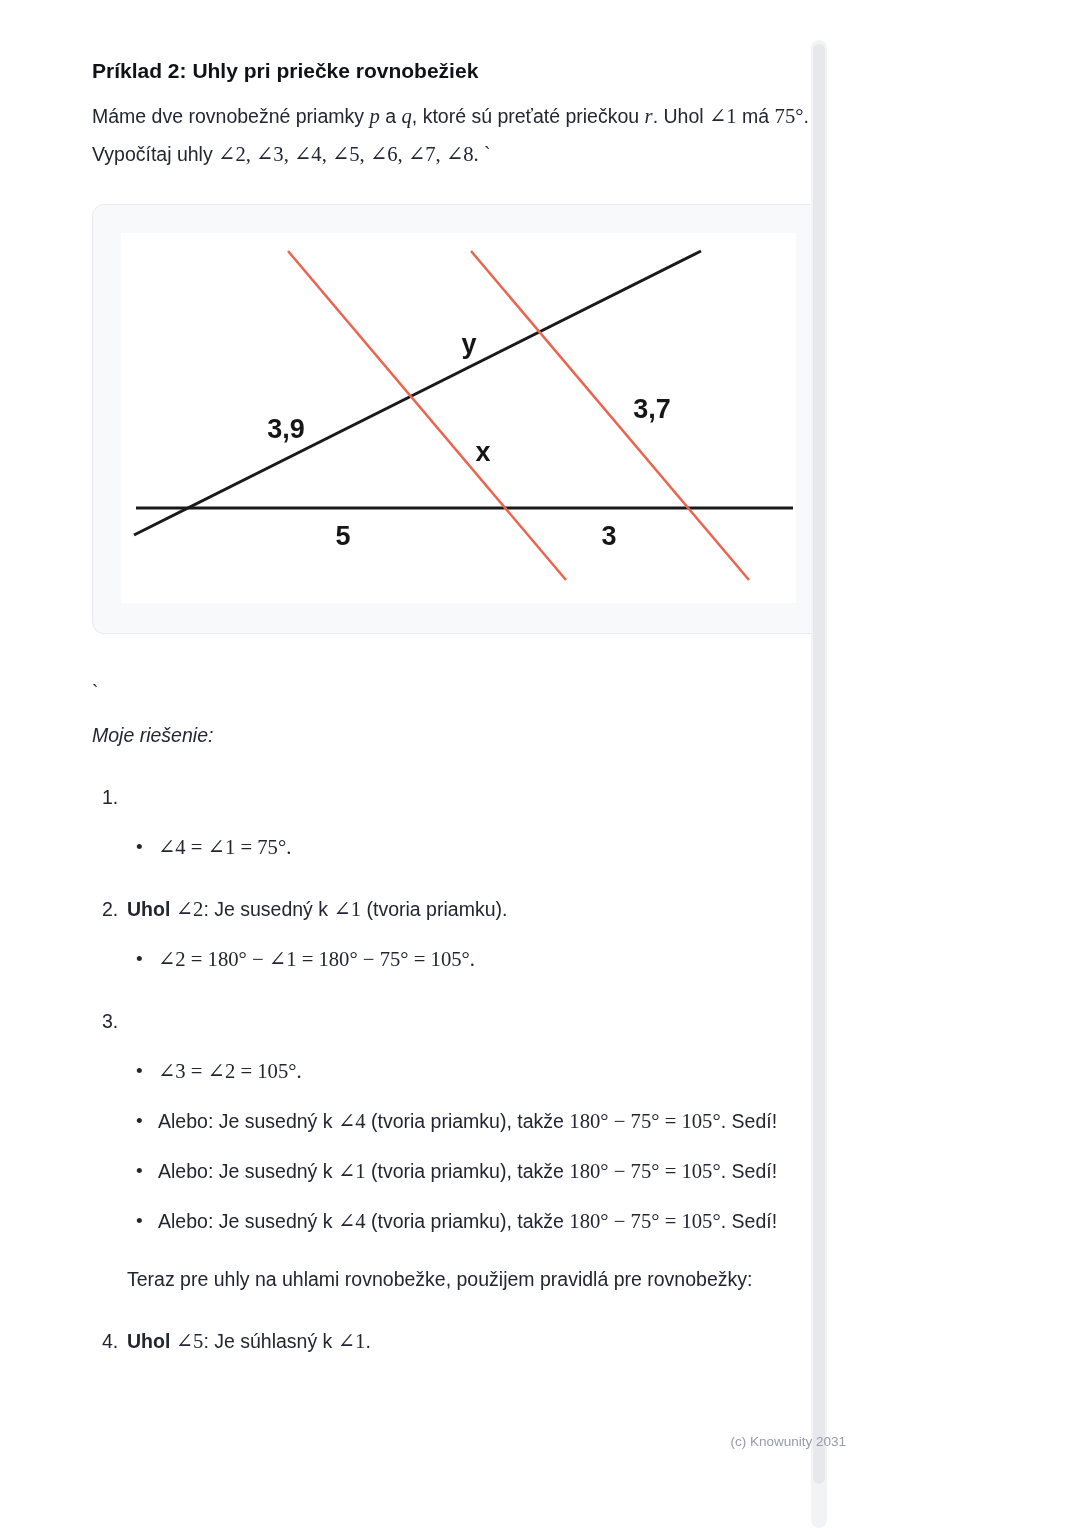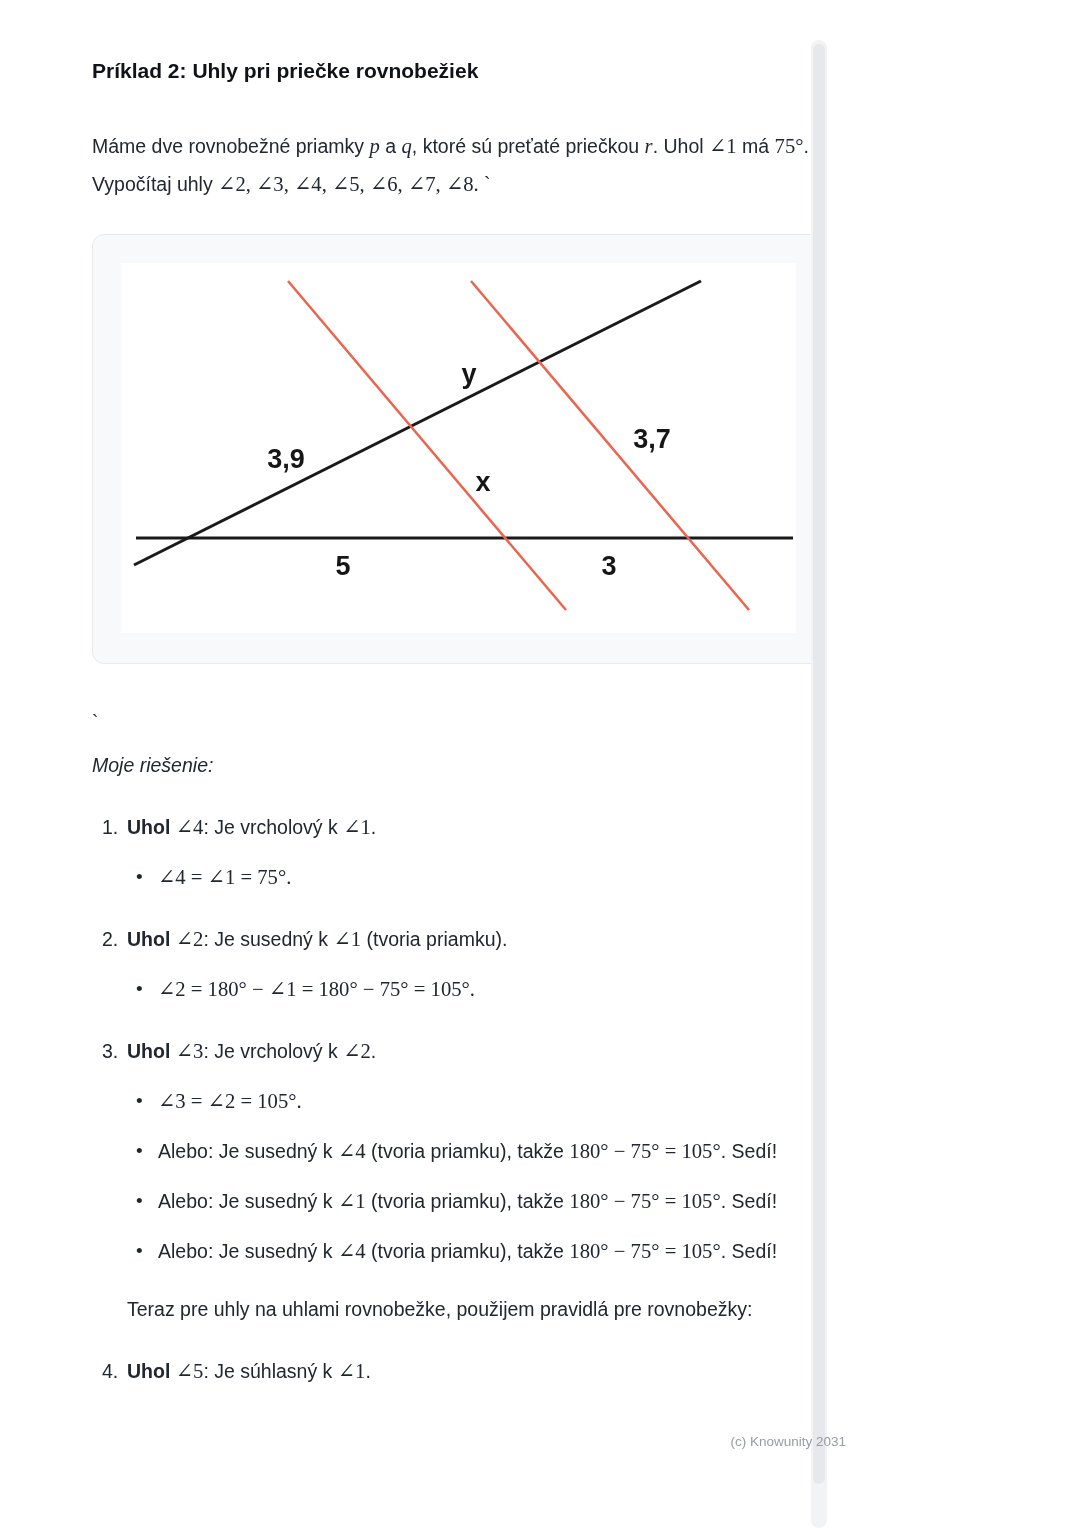--- a/index.html
+++ b/index.html
@@ -2,21 +2,21 @@
 <html><head>
 <meta charset="utf-8">
 <style>
   * { box-sizing: border-box; }
   body { margin: 0; background: #ffffff; font-family: "Liberation Sans", "DejaVu Sans", sans-serif; color: #212631; }
   .page { position: relative; width: 916px; height: 1528px; background: #fff; overflow: hidden; }
   .content { position: absolute; left: 92px; top: 0; width: 730px; }
 
   .title { margin: 57px 0 0; font-size: 21px; line-height: 28px; font-weight: 700; color: #0f1217; }
 
-  .intro { margin: 42px 0 0; width: 718px; font-size: 19.5px; line-height: 38px; color: #222732; }
+  .intro { margin: 12px 0 0; width: 718px; font-size: 19.5px; line-height: 38px; color: #222732; }
 
   .figbox { margin: 31px 0 0; width: 730px; background: #f8f9fb; border: 1px solid #e8eaef; border-radius: 12px; padding: 28px 27px 30px 28px; }
   .figimg { width: 675px; height: 370px; background: #ffffff; }
   .figcaption { margin-top: 16px; font-style: italic; font-size: 18px; line-height: 29px; color: #3e4654; text-align: center; }
 
   .stray { margin-top: 46px; font-size: 19px; line-height: 24px; }
   .sol-heading { margin-top: 16px; font-style: italic; font-size: 19.5px; line-height: 30px; }
 
   .step { display: flex; margin: 32px 0 0 10px; font-size: 19.5px; line-height: 30px; }
   .step-num { width: 25px; flex: 0 0 25px; }
@@ -62,39 +62,37 @@
         </svg>
       </div>
     </figure>
 
     <div class="stray">`</div>
 
     <div class="sol-heading">Moje riešenie:</div>
 
     <div class="step">
       <span class="step-num">1.</span>
-      <span class="step-text"><span class="seg-b">Uhol </span><span class="seg-m">∠4</span><span class="seg-n">: Je vrcholový k </span><span class="seg-m">∠1</span><span class="seg-n">.</span></span>
     </div>
     <div class="bullet">
       <span class="dot">•</span>
       <span class="bullet-text"><span class="seg-m">∠4 = ∠1 = 75°.</span></span>
     </div>
 
     <div class="step">
       <span class="step-num">2.</span>
       <span class="step-text"><span class="seg-b">Uhol </span><span class="seg-m">∠2</span><span class="seg-n">: Je susedný k </span><span class="seg-m">∠1</span><span class="seg-n"> (tvoria priamku).</span></span>
     </div>
     <div class="bullet">
       <span class="dot">•</span>
       <span class="bullet-text"><span class="seg-m">∠2 = 180° − ∠1 = 180° − 75° = 105°.</span></span>
     </div>
 
     <div class="step">
       <span class="step-num">3.</span>
-      <span class="step-text"><span class="seg-b">Uhol </span><span class="seg-m">∠3</span><span class="seg-n">: Je vrcholový k </span><span class="seg-m">∠2</span><span class="seg-n">.</span></span>
     </div>
     <div class="bullet">
       <span class="dot">•</span>
       <span class="bullet-text"><span class="seg-m">∠3 = ∠2 = 105°.</span></span>
     </div>
     <div class="bullet">
       <span class="dot">•</span>
       <span class="bullet-text"><span class="seg-i">Alebo</span><span class="seg-n">: Je susedný k </span><span class="seg-m">∠4</span><span class="seg-n"> (tvoria priamku), takže </span><span class="seg-m">180° − 75° = 105°</span><span class="seg-n">. Sedí!</span></span>
     </div>
     <div class="bullet">

